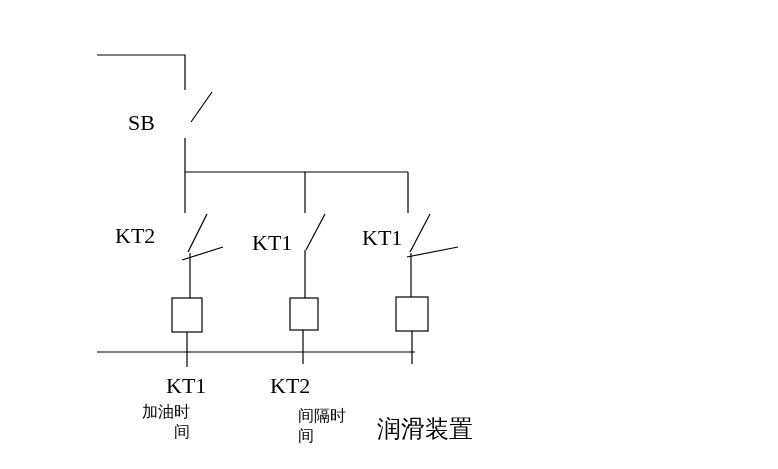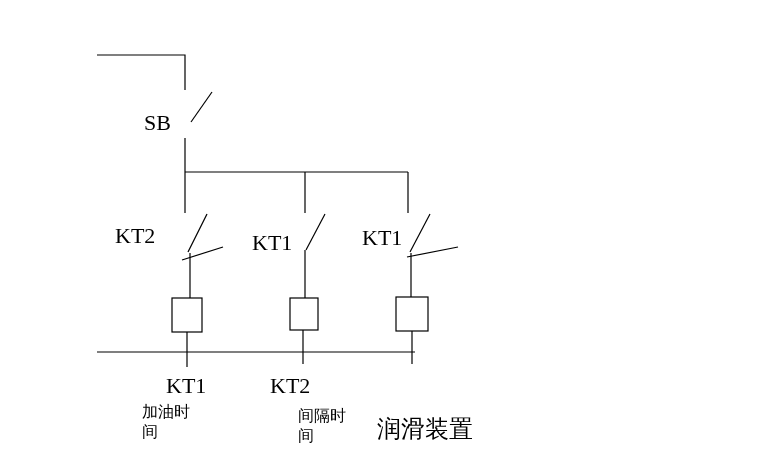--- a/index.html
+++ b/index.html
@@ -63,33 +63,33 @@
       <line x1="430" y1="214" x2="410" y2="252"></line>
       <line x1="407" y1="257" x2="458" y2="247"></line>
       <line x1="411" y1="253" x2="411" y2="297"></line>
       <rect x="396" y="297" width="32" height="34"></rect>
       <line x1="412" y1="331" x2="412" y2="364"></line>
 
       <line x1="97" y1="352" x2="415" y2="352"></line>
     </g>
   </svg>
 
-  <div class="lbl lbl-lg" style="left:128px; top:110px;margin-left:16px;">SB</div>
+  <div class="lbl lbl-lg" style="left:128px; top:110px;">SB</div>
 
   <div class="lbl lbl-lg" style="left:115px; top:223px;">KT2</div>
 
   <div class="lbl lbl-lg" style="left:252px; top:230px;">KT1</div>
 
   <div class="lbl lbl-lg" style="left:362px; top:225px;">KT1</div>
 
   <div class="lbl lbl-lg" style="left:166px; top:373px;">KT1</div>
 
   <div class="lbl lbl-lg" style="left:270px; top:373px;">KT2</div>
 
-  <div class="lbl lbl-sm" style="left:142px; top:402px;">加油时
+  <div class="lbl lbl-sm" style="left:142px; top:402px;text-align:right;">加油时
 间</div>
 
   <div class="lbl lbl-sm" style="left:260px; top:406px;margin-left:38px;">间隔时
 间</div>
 
   <div class="lbl lbl-md" style="left:377px; top:416px;">润滑装置</div>
 
 </div>
 
 </body></html>

